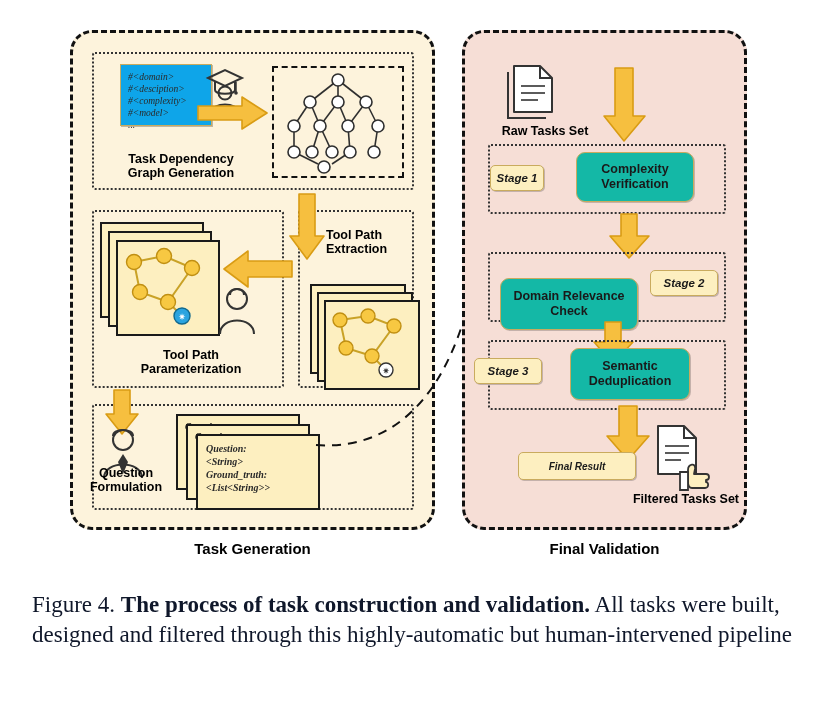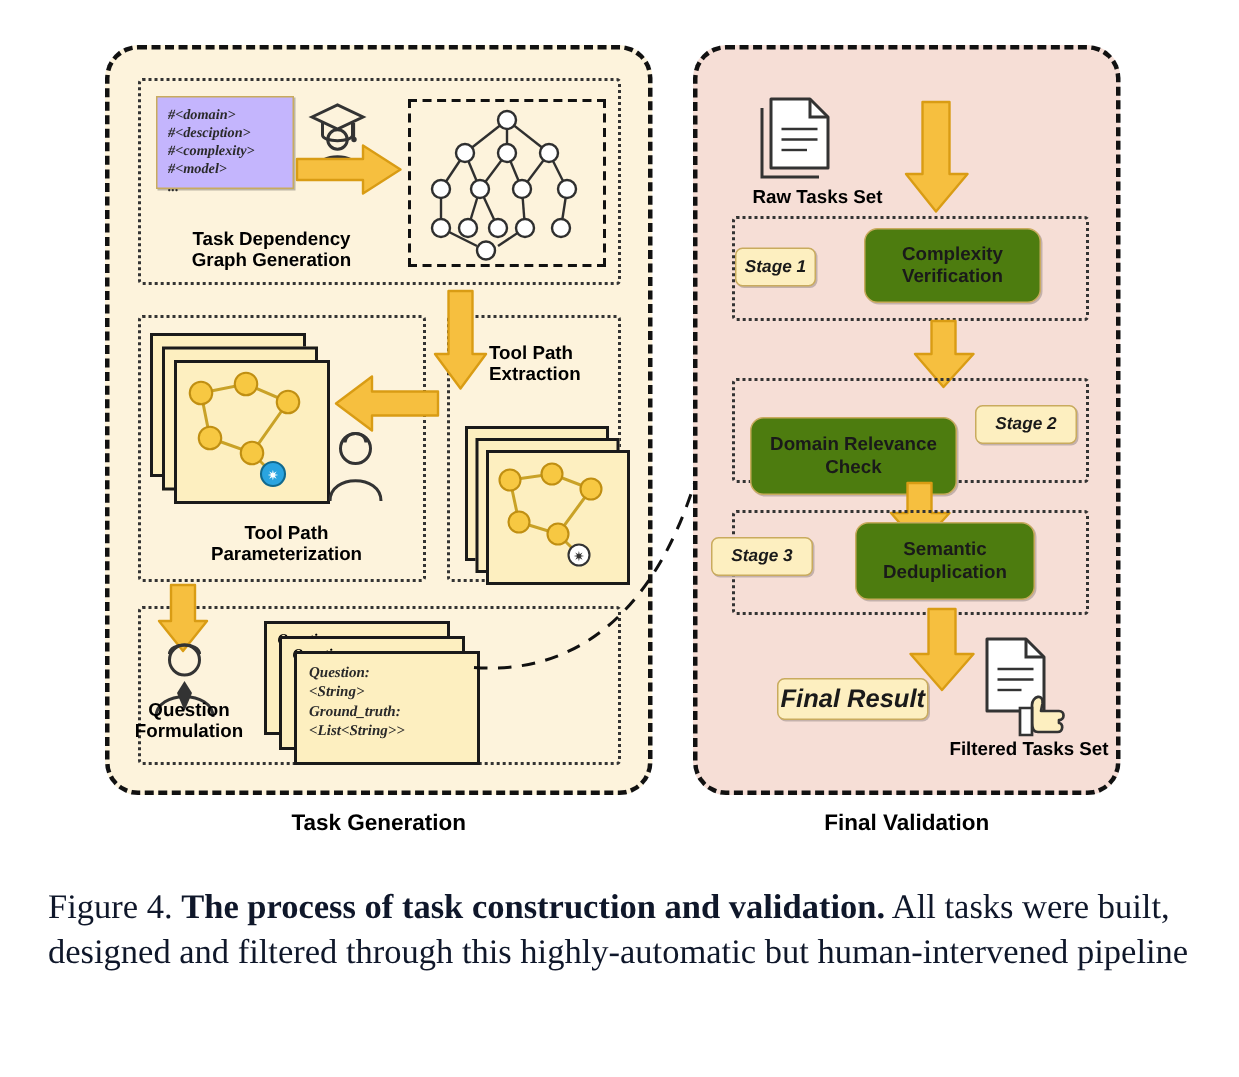--- a/index.html
+++ b/index.html
@@ -54,47 +54,48 @@
   .dotted-box {
     position: absolute;
     border: 2px dotted #333;
     box-sizing: border-box;
     border-radius: 3px;
   }
 
   
   .code-card {
     position: absolute;
-    background: #c4b5fd;
+    background: #0ea5e9;
     border: 1.5px solid #c9ab5e;
     box-sizing: border-box;
     font-family: "Liberation Serif", serif;
     font-style: italic;
-    font-weight: bold;
+    font-weight: normal;
     font-size: 9.5px;
     line-height: 12px;
     color: #2a2a2a;
     padding: 6px 7px;
     box-shadow: 1px 1px 0 rgba(0,0,0,0.25);
+    margin-left: 16px;
   }
   .code-card div { white-space: nowrap; }
 
   .sub-label {
     position: absolute;
     font-weight: bold;
     font-size: 12.5px;
     text-align: center;
     line-height: 14px;
     color: #000;
   }
 
   
   .vbox {
     position: absolute;
-    background: #4d7c0f;
+    background: #14b8a6;
     border: 1.5px solid #c9ab5e;
     border-radius: 9px;
     box-sizing: border-box;
     text-align: center;
     font-weight: bold;
     font-size: 12.5px;
     line-height: 15px;
     display: flex;
     align-items: center;
     justify-content: center;
@@ -360,21 +361,21 @@
   <div class="dotted-box" style="left:488px; top:340px; width:238px; height:70px;"></div>
   <div class="stage-tag" style="left:474px; top:358px; width:68px; height:26px;">Stage 3</div>
   <div class="vbox" style="left:570px; top:348px; width:120px; height:52px;">
     Semantic<br>Deduplication
   </div>
 
   <svg style="position:absolute; left:604px; top:404px;" width="56" height="58" viewBox="0 0 56 58">
     <path d="M15 2 L33 2 L33 32 L45 32 L24 56 L3 32 L15 32 Z" fill="#f6bf3f" stroke="#d99c14" stroke-width="1.6" stroke-linejoin="round"></path>
   </svg>
 
-  <div class="stage-tag" style="left:518px; top:452px; width:101px; height:28px; font-size:17px;text-align:center;">Final Result</div>
+  <div class="stage-tag" style="left:518px; top:452px; width:118px; height:28px; font-size:10px;text-align:center;">Final Result</div>
 
   <svg style="position:absolute; left:648px; top:422px;" width="72" height="70" viewBox="0 0 72 70">
     <path d="M10 4 L36 4 L48 16 L48 52 L10 52 Z" fill="#ffffff" stroke="#333" stroke-width="2" stroke-linejoin="round"></path>
     <path d="M36 4 L36 16 L48 16" fill="none" stroke="#333" stroke-width="2"></path>
     <g stroke="#333" stroke-width="1.6">
       <path d="M17 24 L41 24"></path>
       <path d="M17 31 L41 31"></path>
       <path d="M17 38 L33 38"></path>
     </g>
     <path d="M40 60 L40 48 C40 42 48 40 47 47 L46 52 L58 52 C62 52 62 58 58 58 L58 60 C61 60 61 66 57 66 L44 66 C41 66 40 63 40 60 Z" fill="#fdefc0" stroke="#333" stroke-width="1.8" stroke-linejoin="round"></path>

